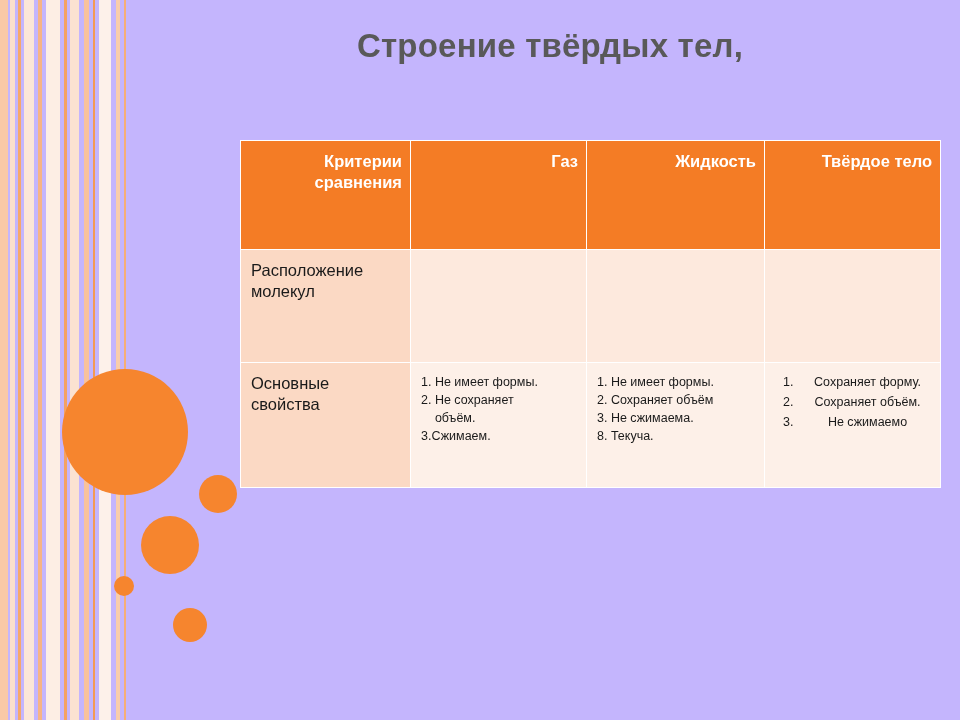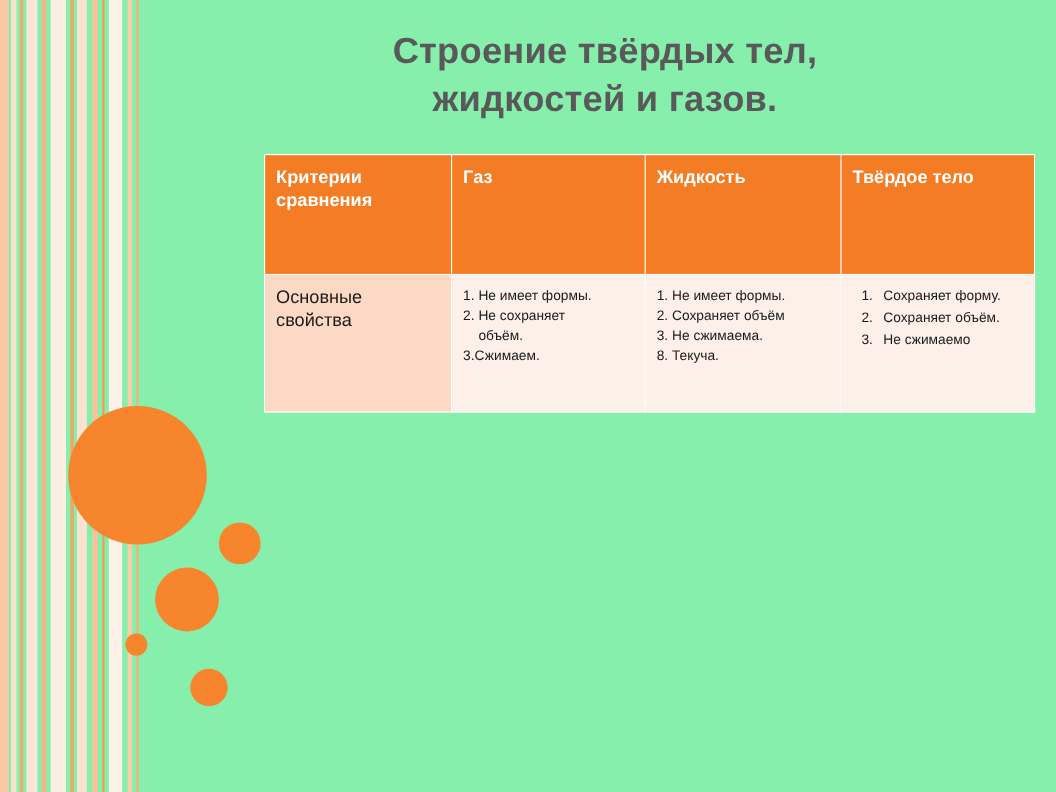--- a/index.html
+++ b/index.html
@@ -10,21 +10,21 @@
   body {
     width: 960px;
     height: 720px;
     overflow: hidden;
     font-family: "Liberation Sans", sans-serif;
     position: relative;
   }
   .slide {
     position: absolute;
     inset: 0;
-    background: #86efac;
+    background: #c4b5fd;
   }
 
   
   .stripes {
     position: absolute;
     left: 0;
     top: 0;
     bottom: 0;
     width: 150px;
     overflow: hidden;
@@ -71,21 +71,21 @@
   table.cmp th, table.cmp td {
     vertical-align: top;
     border: 1px solid #ffffff;
     padding: 10px 8px 10px 10px;
   }
   thead th {
     background: #f47c25;
     color: #ffffff;
     font-size: 16.5px;
     font-weight: bold;
-    text-align: left;
+    text-align: right;
     height: 88px;
     line-height: 1.25;
   }
   tbody td.crit {
     background: #fbd9c4;
     color: #1a1a1a;
     font-size: 16.5px;
     line-height: 1.3;
     font-weight: normal;
   }
@@ -110,20 +110,21 @@
   .val ol.plain {
     margin: 0;
     padding: 0;
     list-style: none;
   }
   .val ol.plain li { white-space: pre-wrap; }
 
   .val ol.numbered {
     margin: 0;
     padding-left: 22px;
+    text-align: center;
   }
   .val ol.numbered li {
     padding-left: 6px;
     margin-bottom: 2px;
   }
 
   .col-a { width: 170px; }
   .col-b { width: 176px; }
   .col-c { width: 178px; }
   .col-d { width: 176px; }
@@ -152,40 +153,45 @@
   <div id="circles">
       <div class="circle" style="left: 62px; top: 369px; width: 126px; height: 126px; background: rgb(246, 133, 46);"></div>
       <div class="circle" style="left: 199px; top: 475px; width: 38px; height: 38px; background: rgb(246, 133, 46);"></div>
       <div class="circle" style="left: 141px; top: 516px; width: 58px; height: 58px; background: rgb(246, 133, 46);"></div>
       <div class="circle" style="left: 114px; top: 576px; width: 20px; height: 20px; background: rgb(246, 133, 46);"></div>
       <div class="circle" style="left: 173px; top: 608px; width: 34px; height: 34px; background: rgb(246, 133, 46);"></div>
     </div>
 
   <div class="title">
     <div>Строение твёрдых тел,</div>
-    <div>жидкостей и газов.</div>
   </div>
 
   <div class="table-wrap">
     <table class="cmp">
       <colgroup>
         <col class="col-a">
           <col class="col-b">
           <col class="col-c">
           <col class="col-d">
       </colgroup>
       <thead>
         <tr>
           <th>Критерии сравнения</th>
           <th>Газ</th>
           <th>Жидкость</th>
           <th>Твёрдое тело</th>
         </tr>
       </thead>
       <tbody>
+        <tr class="r1">
+          <td class="crit">Расположение молекул</td>
+          <td class="val"></td>
+          <td class="val"></td>
+          <td class="val"></td>
+        </tr>
         <tr class="r4">
           <td class="crit">Основные свойства</td>
           <td class="val">
             <ol class="plain" id="gas-list">
                 <li>1. Не имеет формы.</li>
                 <li>2. Не сохраняет
     объём.</li>
                 <li>3.Сжимаем.</li>
               </ol>
           </td>

